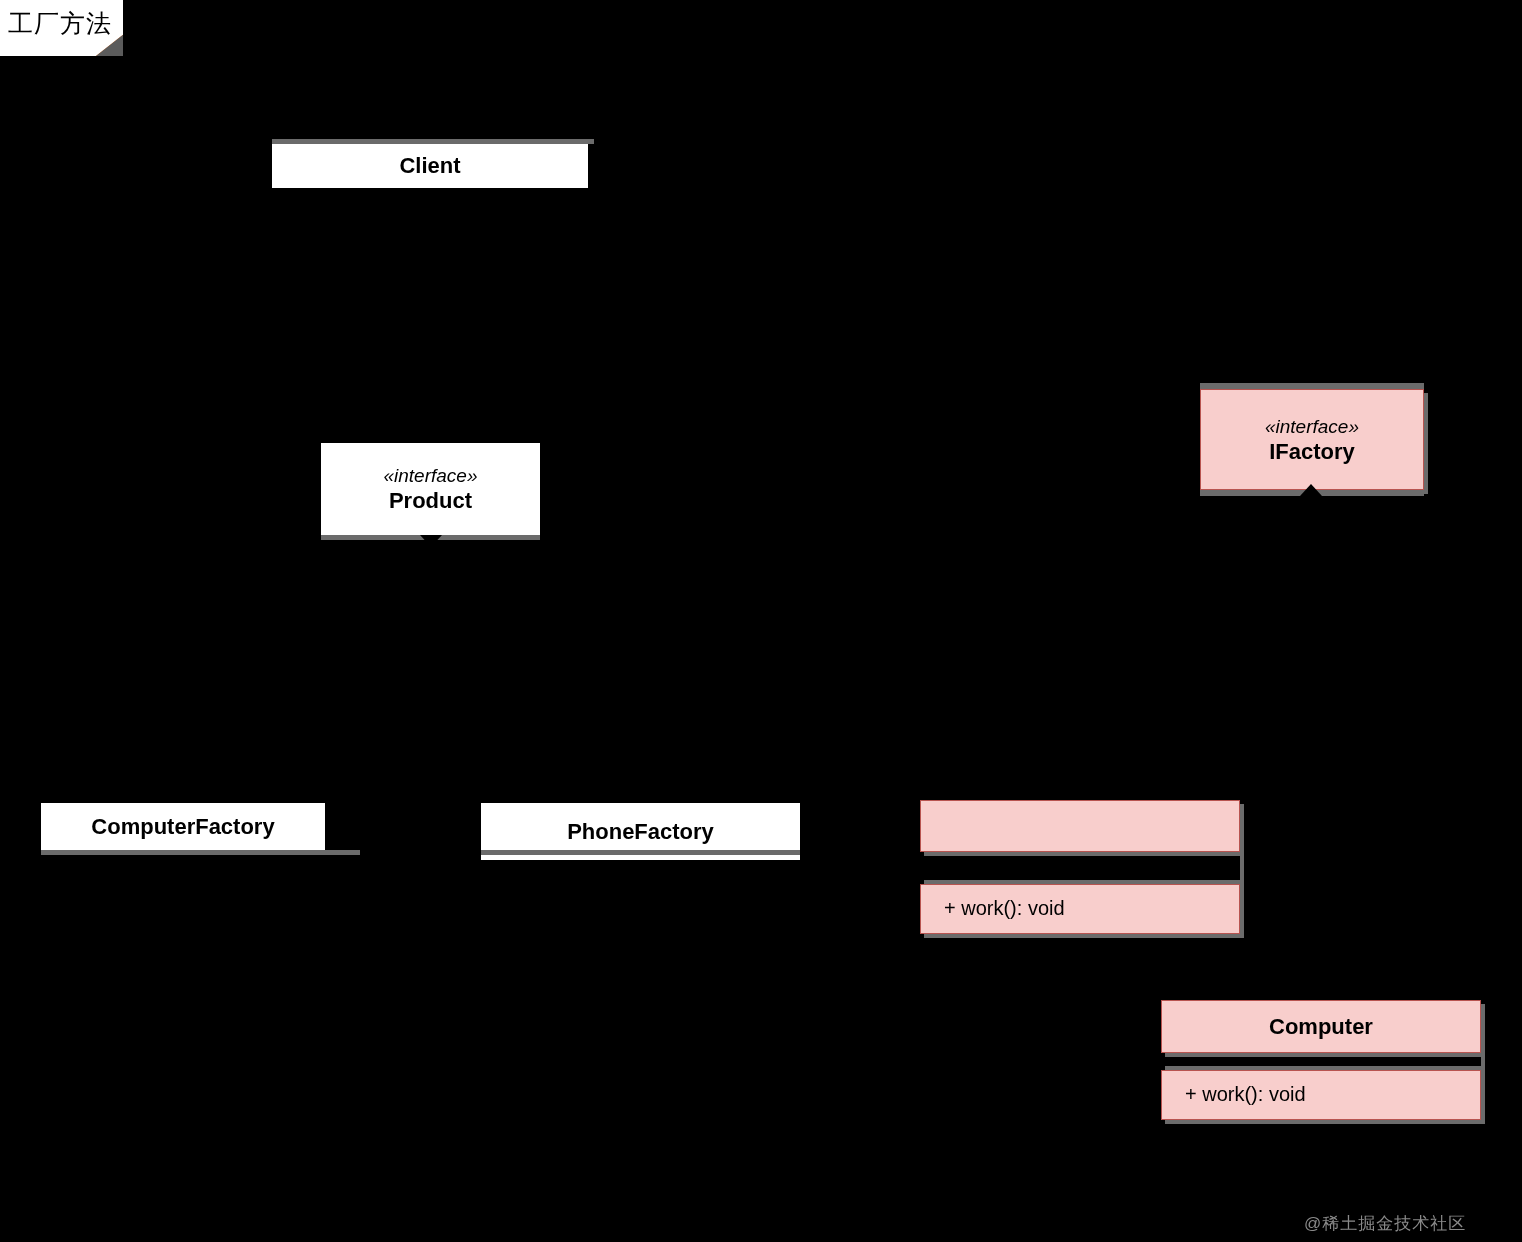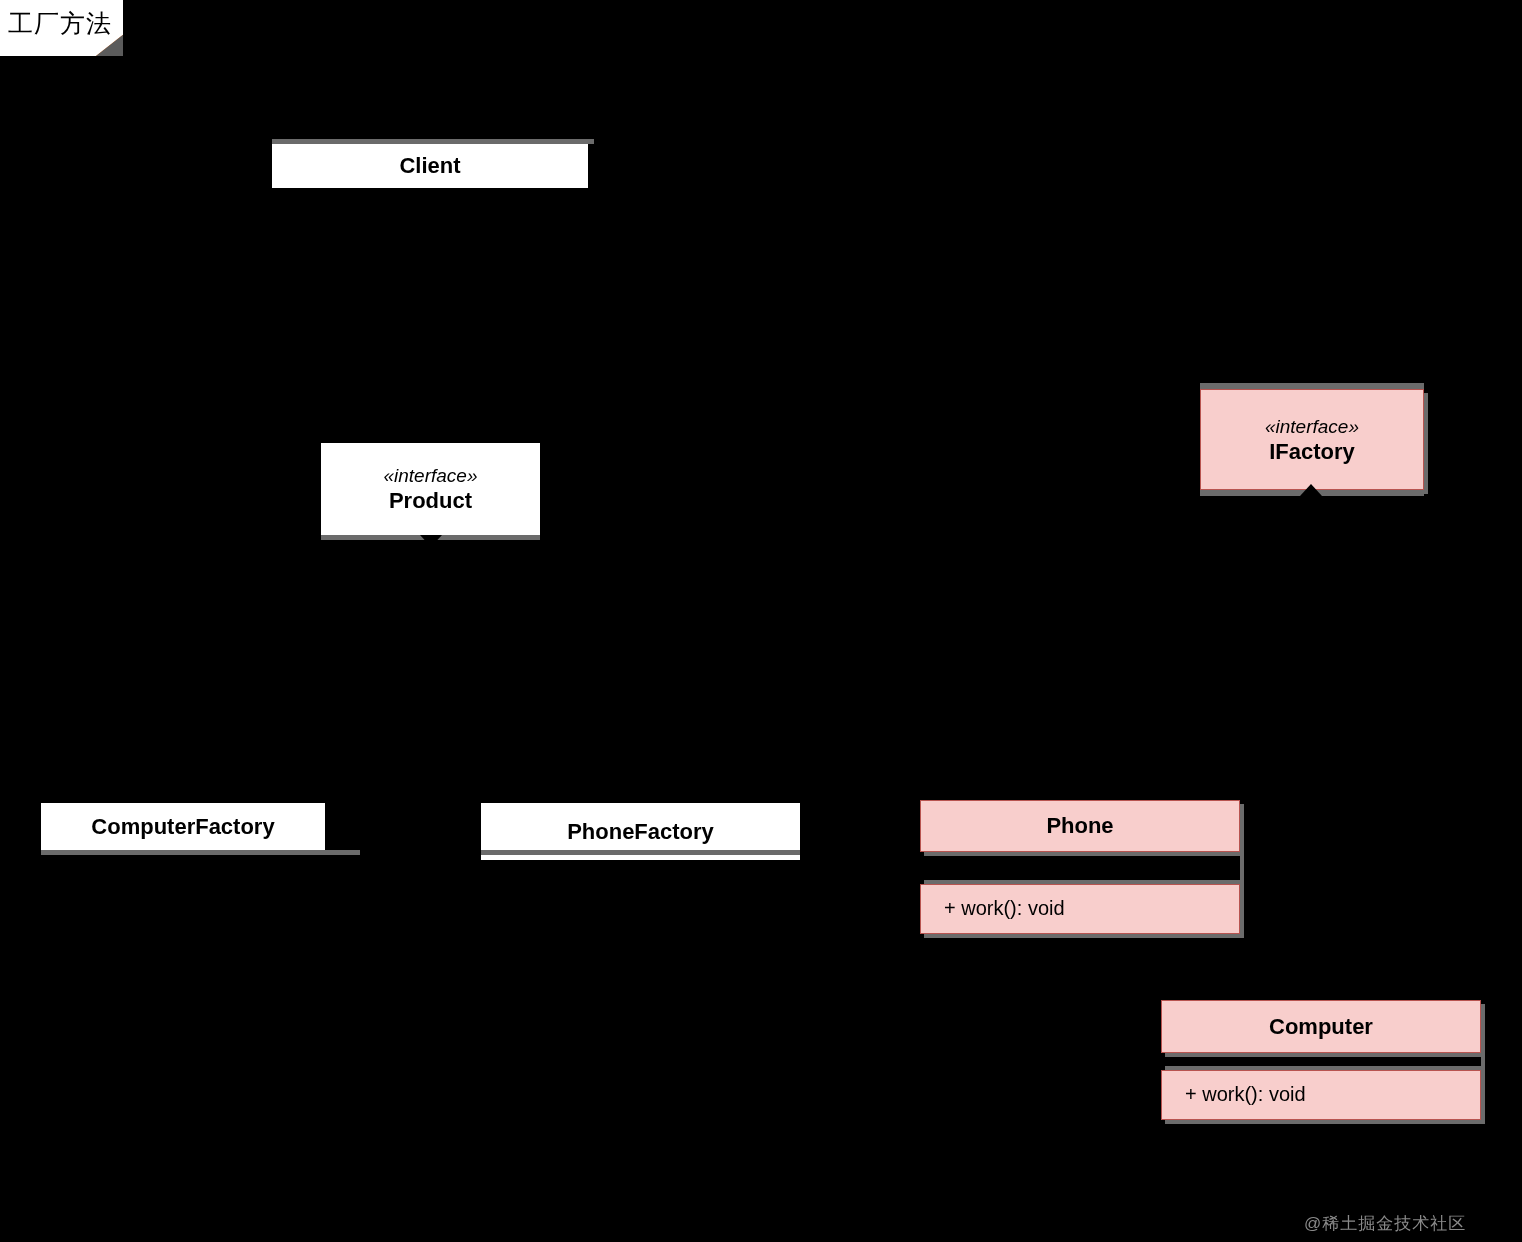--- a/index.html
+++ b/index.html
@@ -219,23 +219,20 @@
       <div class="compart center" style="height:100%;">
         <span class="title-txt">PhoneFactory</span>
       </div>
     </div>
   </div>
   <div class="rule" style="left:481px; top:850px; width:319px; height:5px;"></div>
 
   <div class="ubox pink" style="left:920px; top:800px; width:320px; height:134px;">
     <div class="shadow"></div>
     <div class="frame">
-      <div class="compart center" style="height:50px;">
-        <span class="title-txt">Phone</span>
-      </div>
       <div class="empty-band" style="top:50px; height:32px;"></div>
       <div class="compart left" style="position:absolute; top:82px; left:0; right:0; height:50px;">
         <span class="member-txt">+ work(): void</span>
       </div>
     </div>
   </div>
 
   <div class="ubox pink" style="left:1161px; top:1000px; width:320px; height:120px;">
     <div class="shadow"></div>
     <div class="frame">

